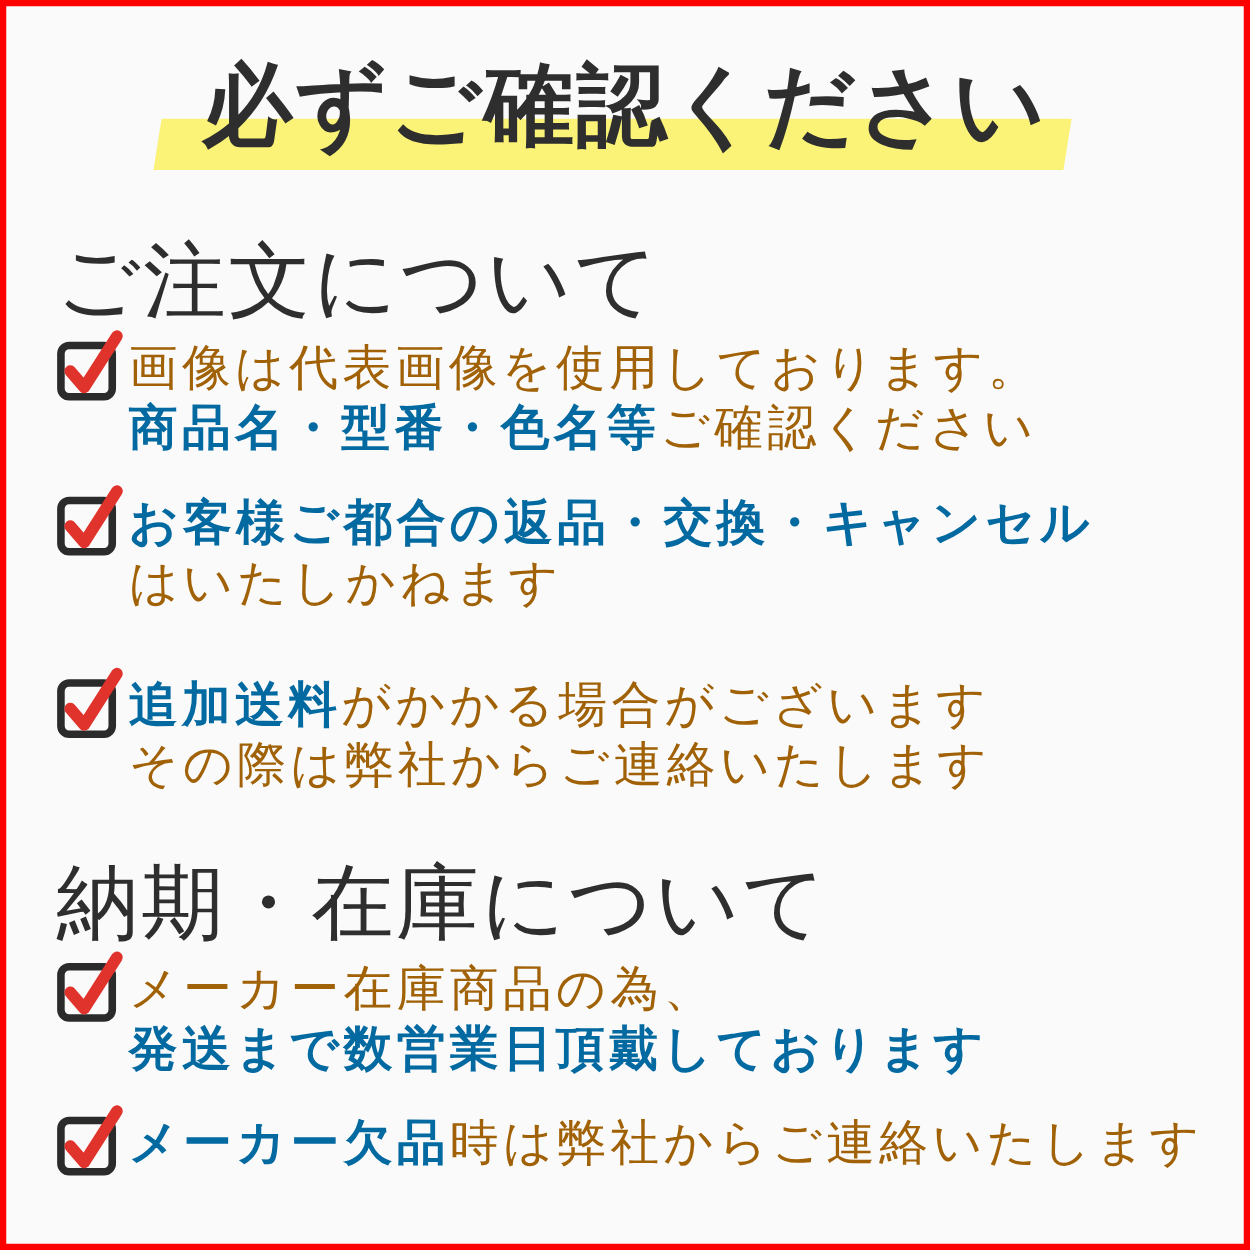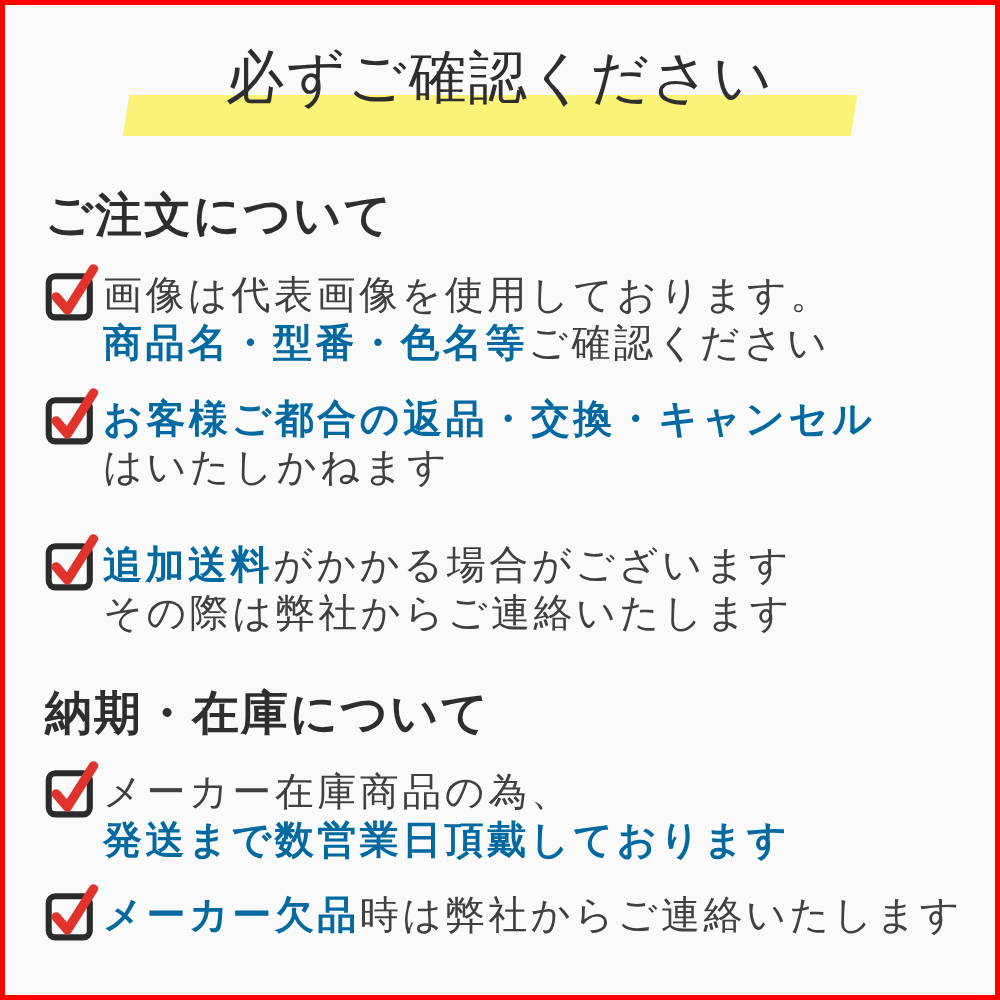--- a/index.html
+++ b/index.html
@@ -19,49 +19,49 @@
   .title-highlight {
     position: absolute;
     left: 121px; top: 46px;
     width: 728px; height: 41px;
     background: #faf377;
     transform: skewX(-9deg);
     z-index: 0;
   }
   .title-text {
     position: relative; z-index: 1;
-    font-size: 58px; font-weight: 400;
+    font-size: 72px; font-weight: 700;
     letter-spacing: 2px; line-height: 1;
     white-space: nowrap;
   }
   
   .section-heading {
     position: absolute; left: 40px;
-    font-size: 47px; font-weight: 700;
+    font-size: 66px; font-weight: 400;
     letter-spacing: 2px; line-height: 1.15;
     white-space: nowrap;
   }
   .heading-1 { top: 183px; }
   .heading-2 { top: 681px; }
   
   .item { position: absolute; left: 40px; display: flex; align-items: flex-start; }
   .item-1 { top: 266px; }
   .item-2 { top: 390px; }
   .item-3 { top: 536px; }
   .item-4 { top: 763px; }
   .item-5 { top: 886px; font-family: Liberation Serif, serif; }
   .cb { flex: none; width: 58px; margin-top: -4px; }
   .cb svg { display: block; overflow: visible; }
   .item-text {
     font-size: 39px; font-weight: 500;
     line-height: 48px; letter-spacing: 3.5px;
     white-space: nowrap;
   }
   .red { color: #0369a1; font-weight: 600; }
-  .black { color: #404040; }
+  .black { color: #a16207; }
   .note {
     margin-top: 14px; margin-left: 6px;
     font-size: 27px; font-weight: 600;
     letter-spacing: 1.5px; line-height: 1.2;
     color: #e8382d; white-space: nowrap;
   }
 </style>
 </head>
 <body>
 

